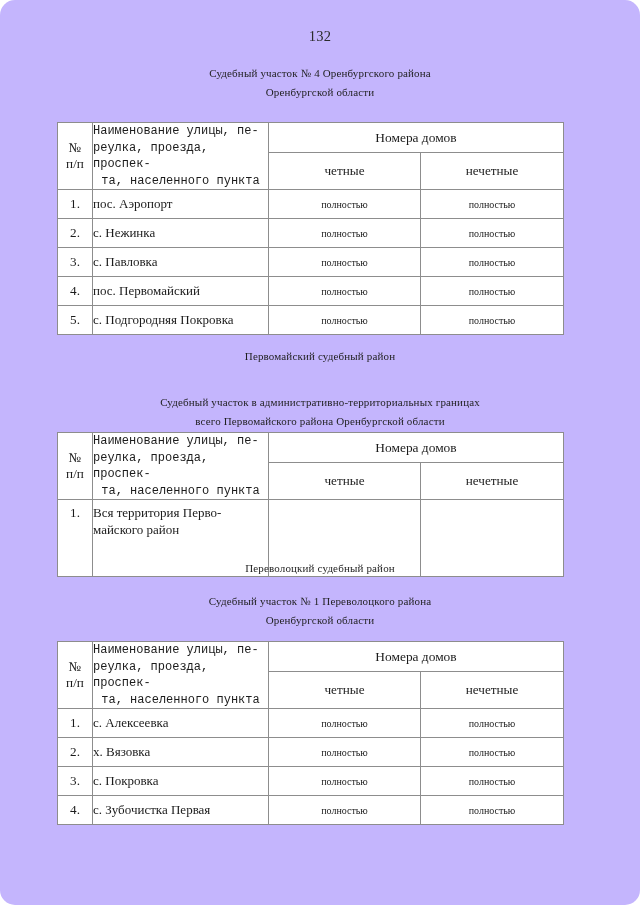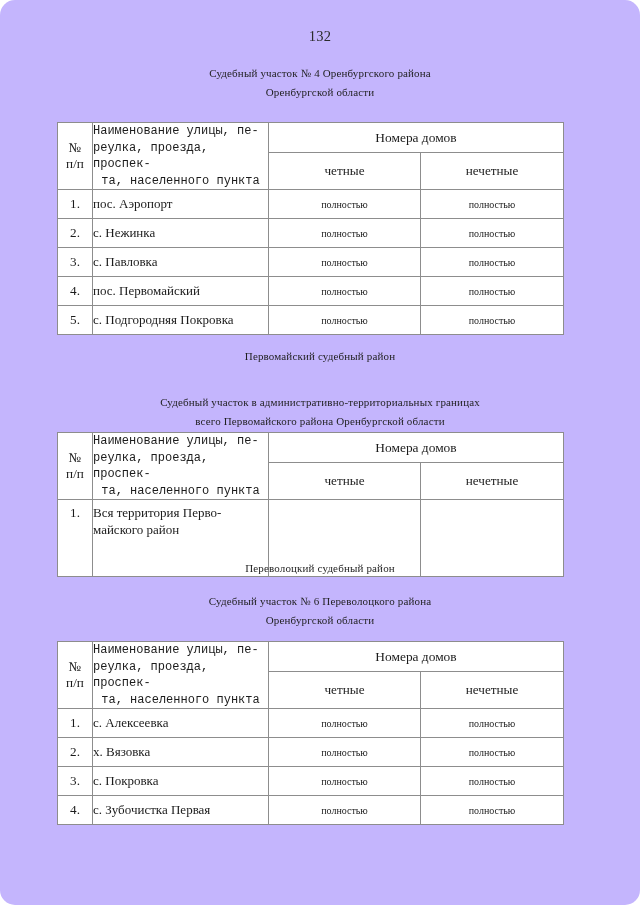--- a/index.html
+++ b/index.html
@@ -257,21 +257,21 @@
         <td class="td-val"></td>
       </tr>
     </tbody>
   </table>
 
   <div class="heading-block h-perevol">
     <span class="line">Переволоцкий судебный район</span>
   </div>
 
   <div class="heading-block h-perevol2">
-    <span class="line">Судебный участок № 6 Переволоцкого района</span>
+    <span class="line">Судебный участок № 1 Переволоцкого района</span>
     <span class="line">Оренбургской области</span>
   </div>
 
   <table class="reg-table table-3">
     <colgroup>
       <col class="col-num">
         <col class="col-name">
         <col class="col-even">
         <col class="col-odd">
     </colgroup>

